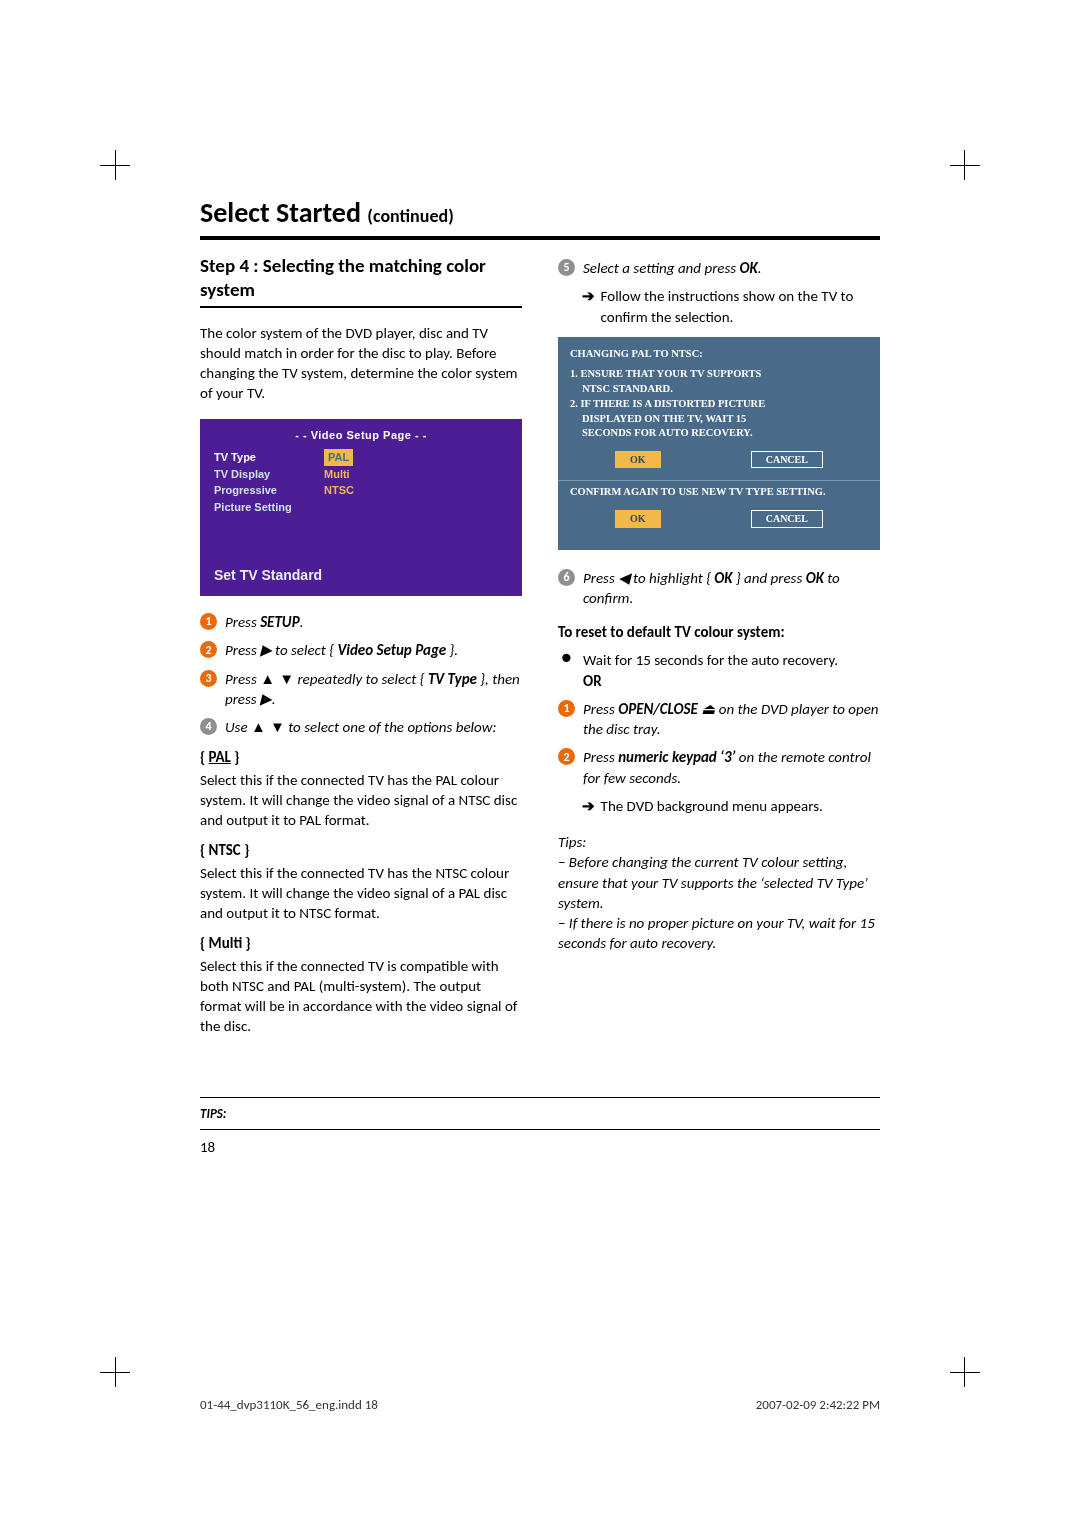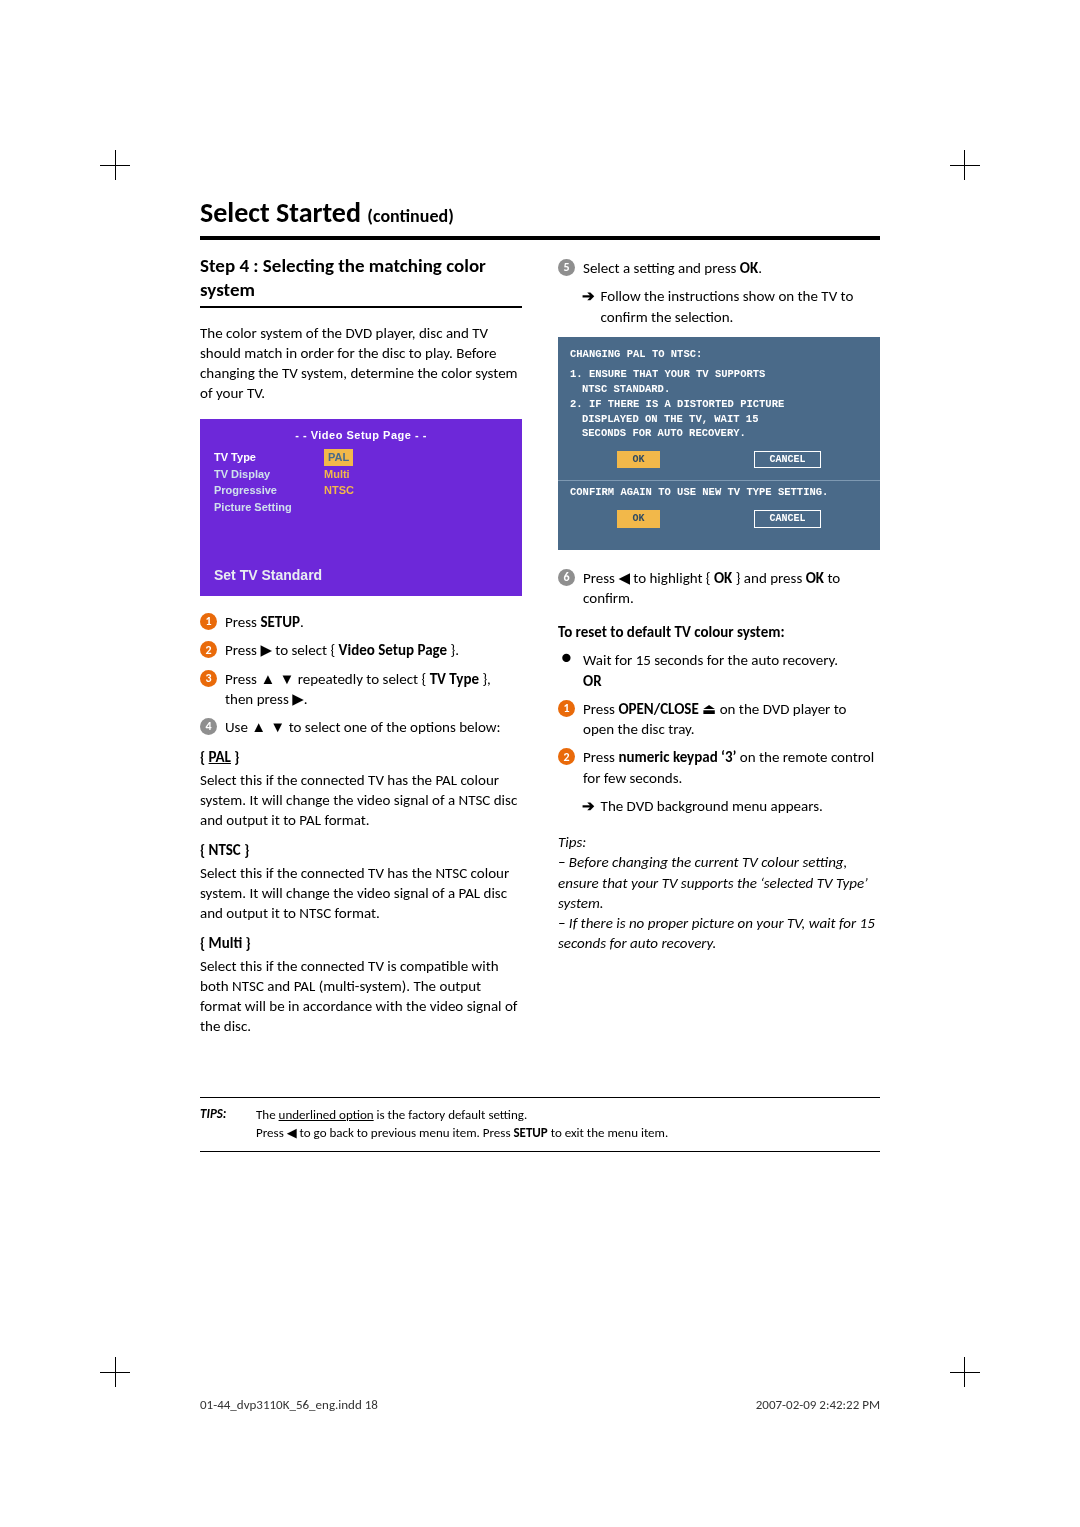--- a/index.html
+++ b/index.html
@@ -52,53 +52,53 @@
   }
   .col { flex: 1; font-size: 15px; line-height: 1.35; }
   h2 {
     font-size: 19px;
     font-weight: bold;
     margin: 0 0 2px 0;
     line-height: 1.25;
   }
   .rule-thin { border: none; border-top: 2px solid #000; margin: 4px 0 14px 0; }
   .osd {
-    background: #6d28d9;
+    background: #4c1d95;
     color: #fff;
     font-size: 11px;
     padding: 8px 14px 10px 14px;
     margin: 12px 0 16px 0;
     font-family: Arial, sans-serif;
     font-weight: bold;
     line-height: 1.5;
   }
   .osd .title { text-align: center; letter-spacing: 0.5px; }
   .osd-row { display:flex; }
   .osd-row .k{ width:110px; color:#cfe0ec;}
   .osd-row .v{ color:#f2b84a;}
   .osd-row.sel .k{ color:#fff;}
   .osd-row.sel .v{ background:#f2b84a; color:#4a6a89; padding:0 4px;}
   .osd .footer { margin-top:50px; color:#e9edf1; font-size:14px;}
   .dialog {
     background:#4a6a89; color:#fff; font-size:10.5px; font-weight:bold;
-    padding:10px 12px; margin: 10px 0 18px 0; font-family:Liberation Mono, monospace;
+    padding:10px 12px; margin: 10px 0 18px 0; font-family:Liberation Serif, serif;
   }
   .dialog .msg{line-height:1.4;}
   .dialog .btnrow{display:flex; justify-content:space-around; margin:10px 0 12px;}
   .dialog .btn{border:1px solid #fff; padding:1px 14px; font-size:10px;}
   .dialog .btn.sel{background:#f2b84a;color:#2f4a62;border-color:#f2b84a;}
   .dialog hr{border:none;border-top:1px solid #7e99b2; margin:4px -12px;}
   .step { display:flex; margin: 4px 0 8px 0; }
   .step .num {
     display:inline-flex; align-items:center; justify-content:center;
     width:17px;height:17px;border-radius:50%;background:#e96a0a;color:#fff;
     font-size:12px;font-weight:bold;margin-right:8px;flex-shrink:0;margin-top:1px;
   }
   .step .num.grey{background:#8f8f8f;}
-  .step .txt{flex:1;}
+  .step .txt{flex:1;font-style:italic;}
   .indent-arrow{display:flex;margin:4px 0 8px 24px;}
   .indent-arrow .arr{margin-right:6px;font-weight:bold;}
   .indent-bullet{display:flex;margin:4px 0 8px 0;}
   .indent-bullet .dot{width:17px;margin-right:8px;text-align:center;font-size:18px;line-height:14px;}
   .opt-head{font-weight:bold;margin:10px 0 2px 0;}
   .ul{text-decoration:underline;}
   .b{font-weight:bold;}
   .tri{font-family:Arial;}
   .reset-head{font-weight:bold;margin:14px 0 8px 0;}
   .tips-box{
@@ -261,23 +261,20 @@
       <div class="italic" style="margin-top:16px">
         <div>Tips:</div>
         <div>– Before changing the current TV colour setting, ensure that your TV supports the ‘selected TV Type’ system.</div>
         <div>– If there is no proper picture on your TV, wait for 15 seconds for auto recovery.</div>
       </div>
     </div>
   </div>
 
   <div class="tips-box">
     <div class="lbl">TIPS:</div>
-    <div class="body">
-      <span>The </span><span class="ul">underlined option</span><span> is the factory default setting.</span><br>
-      <span>Press </span><span class="tri">◀</span><span> to go back to previous menu item. Press </span><span class="b">SETUP</span><span> to exit the menu item.</span>
-    </div>
   </div>
+  <div class="pagenum">18</div>
 </div>
 
 <div class="footer-meta">
   <span>01-44_dvp3110K_56_eng.indd   18</span>
   <span>2007-02-09   2:42:22 PM</span>
 </div>
 
 </body></html>

